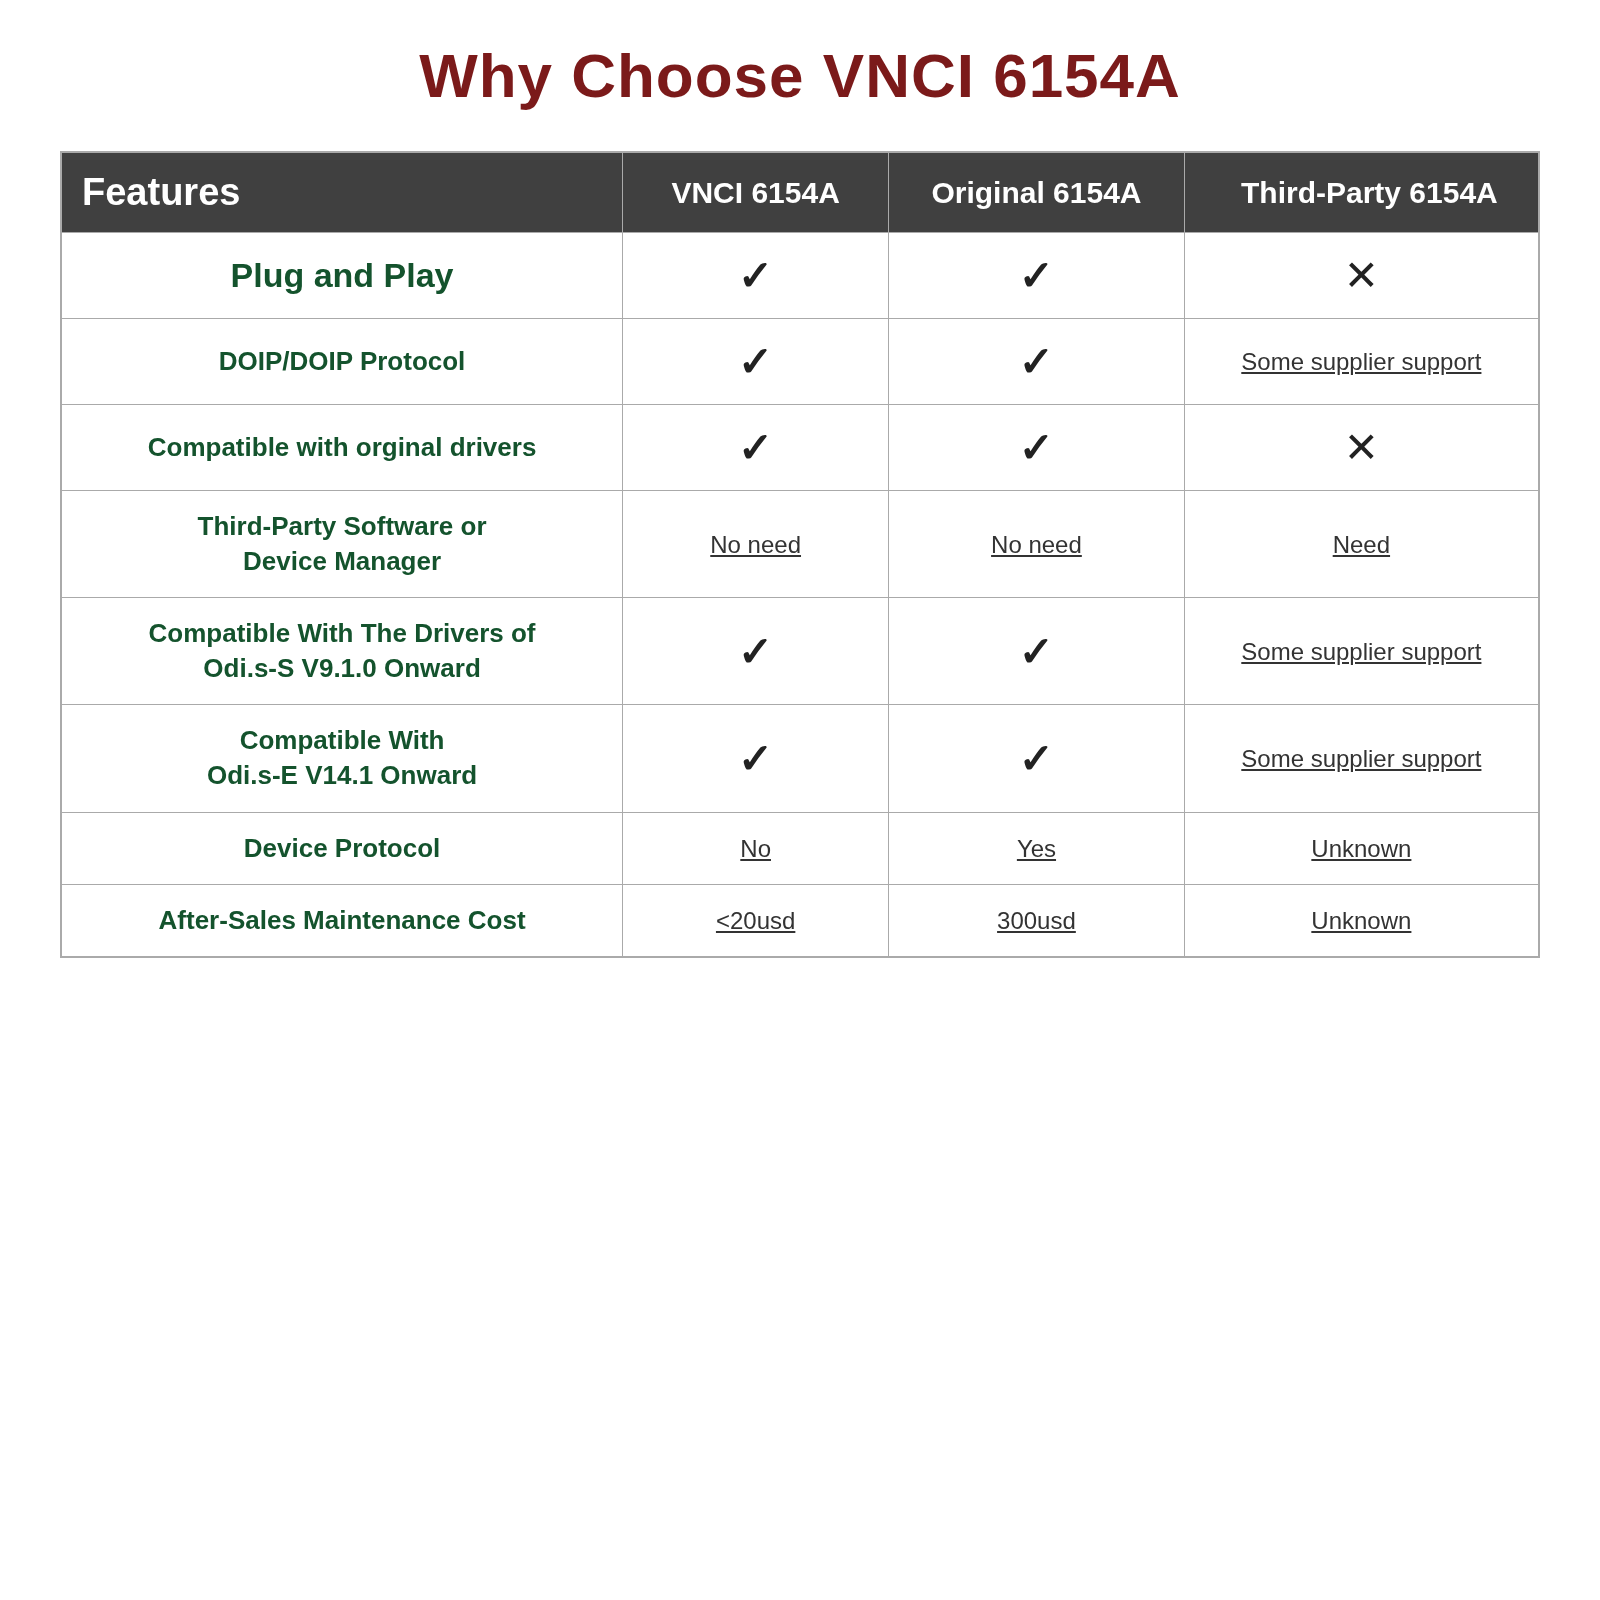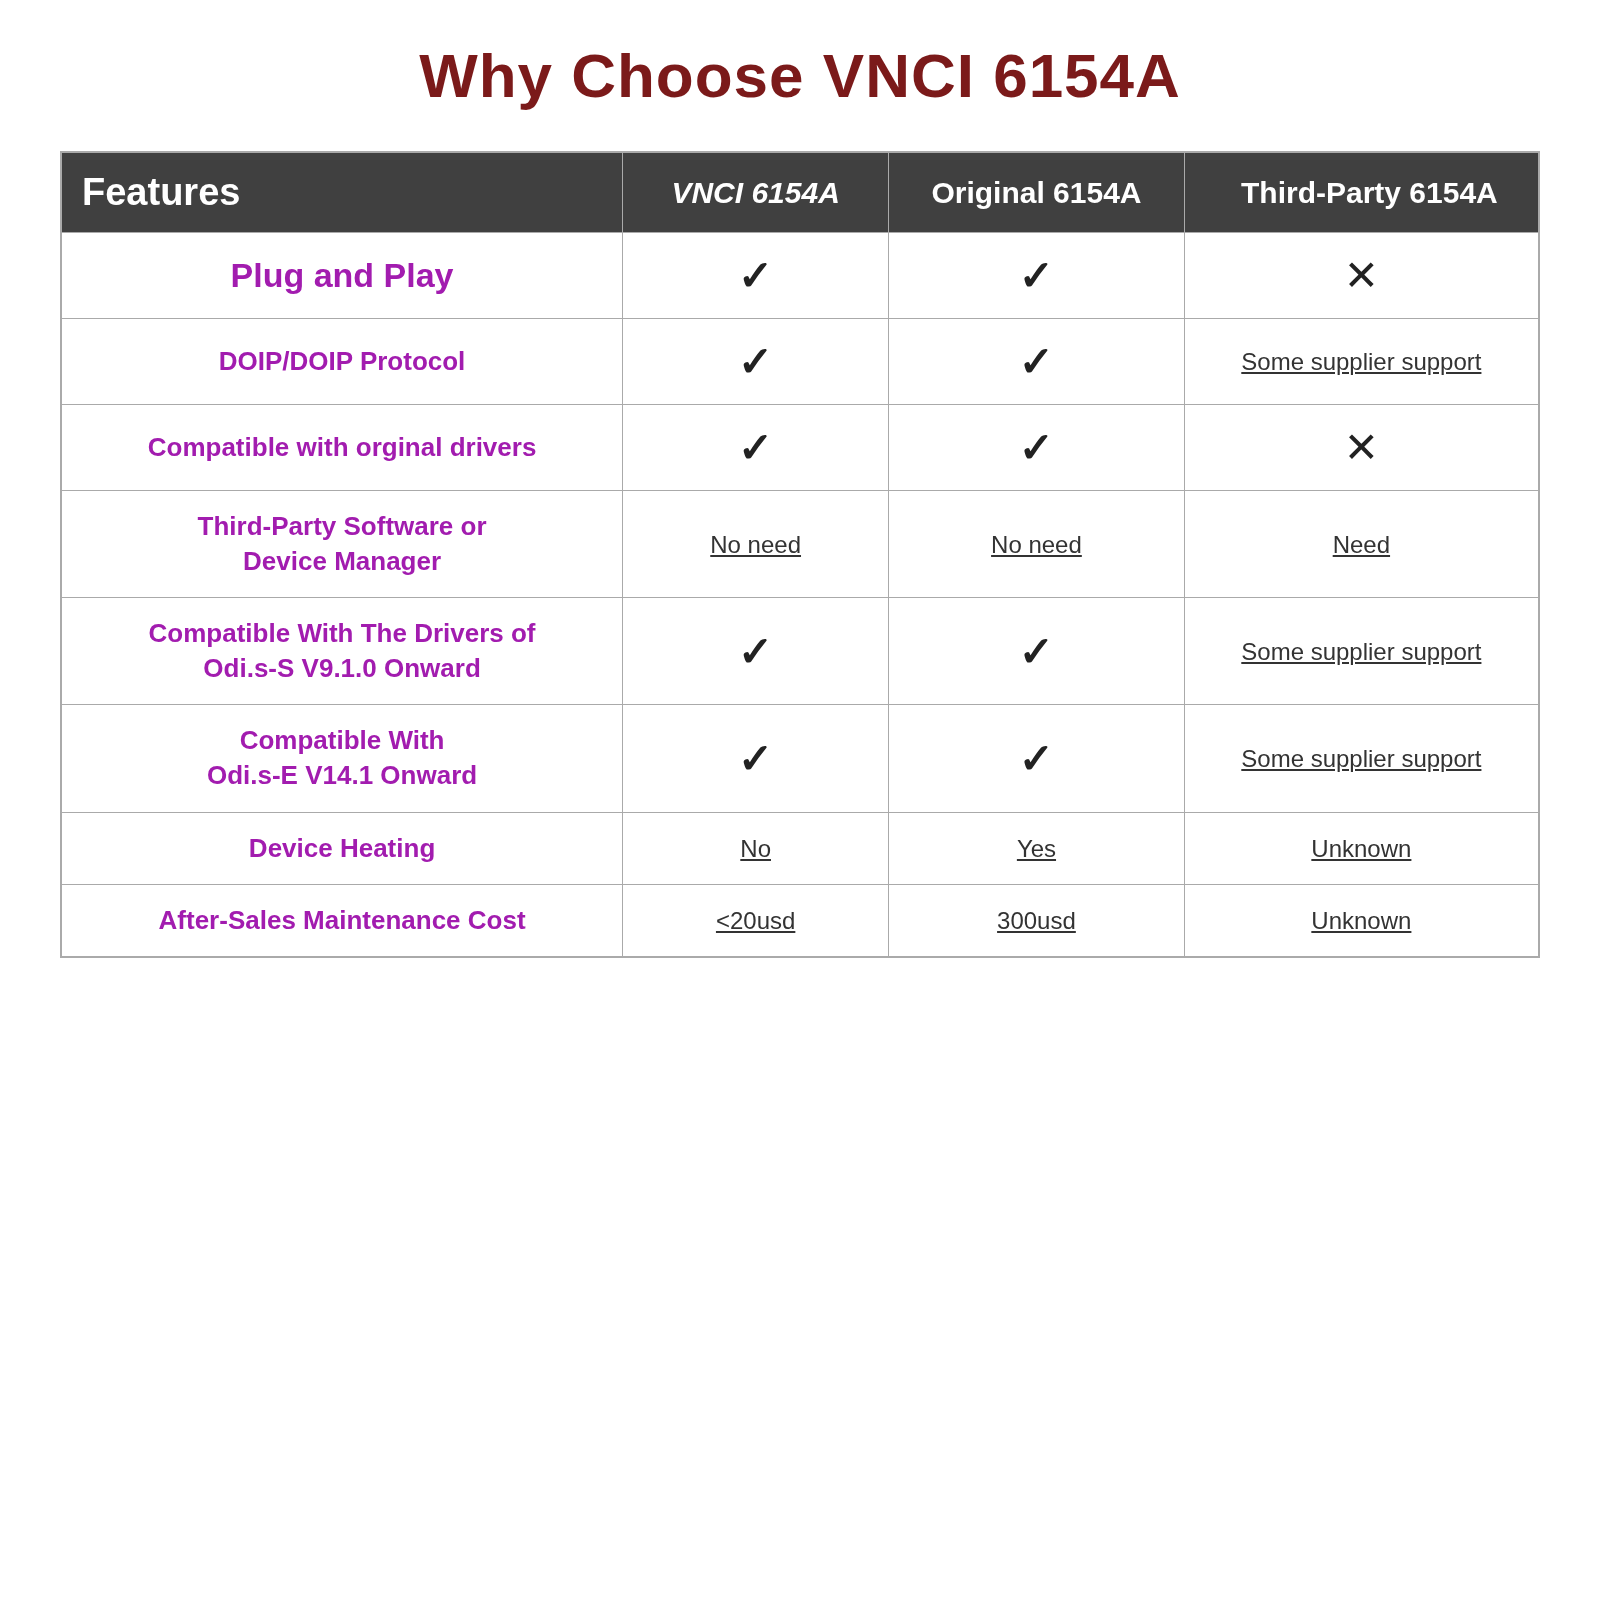--- a/index.html
+++ b/index.html
@@ -49,39 +49,38 @@
     .header-row th.features-header {
       text-align: left;
       font-size: 38px;
       font-weight: 900;
       width: 38%;
     }
 
     .header-row th.col-vnci {
       width: 18%;
       font-weight: bold;
-      font-style: italic;
     }
     .header-row th.col-original {
       width: 20%;
       font-weight: bold;
     }
     .header-row th.col-third {
       width: 24%;
       font-weight: bold;
       line-height: 1.3;
       padding-left: 36px;
     }
 
     
     .feature-name {
       text-align: left;
       font-size: 26px;
       font-weight: bold;
-      color: #a21caf;
+      color: #14532d;
       line-height: 1.35;
       padding: 20px 22px;
     }
 
     
     .value-cell {
       font-size: 26px;
       color: #222;
     }
 
@@ -162,21 +161,21 @@
         <td class="value-cell"><span class="check">✓</span></td>
         <td class="value-cell"><span class="text-val">Some supplier support</span></td>
       </tr>
       <tr>
         <td class="feature-name">Compatible With<br>Odi.s-E V14.1 Onward</td>
         <td class="value-cell"><span class="check">✓</span></td>
         <td class="value-cell"><span class="check">✓</span></td>
         <td class="value-cell"><span class="text-val">Some supplier support</span></td>
       </tr>
       <tr>
-        <td class="feature-name">Device Heating</td>
+        <td class="feature-name">Device Protocol</td>
         <td class="value-cell"><span class="text-val">No</span></td>
         <td class="value-cell"><span class="text-val">Yes</span></td>
         <td class="value-cell"><span class="text-val">Unknown</span></td>
       </tr>
       <tr>
         <td class="feature-name">After-Sales Maintenance Cost</td>
         <td class="value-cell"><span class="text-val">&lt;20usd</span></td>
         <td class="value-cell"><span class="text-val">300usd</span></td>
         <td class="value-cell"><span class="text-val">Unknown</span></td>
       </tr>

